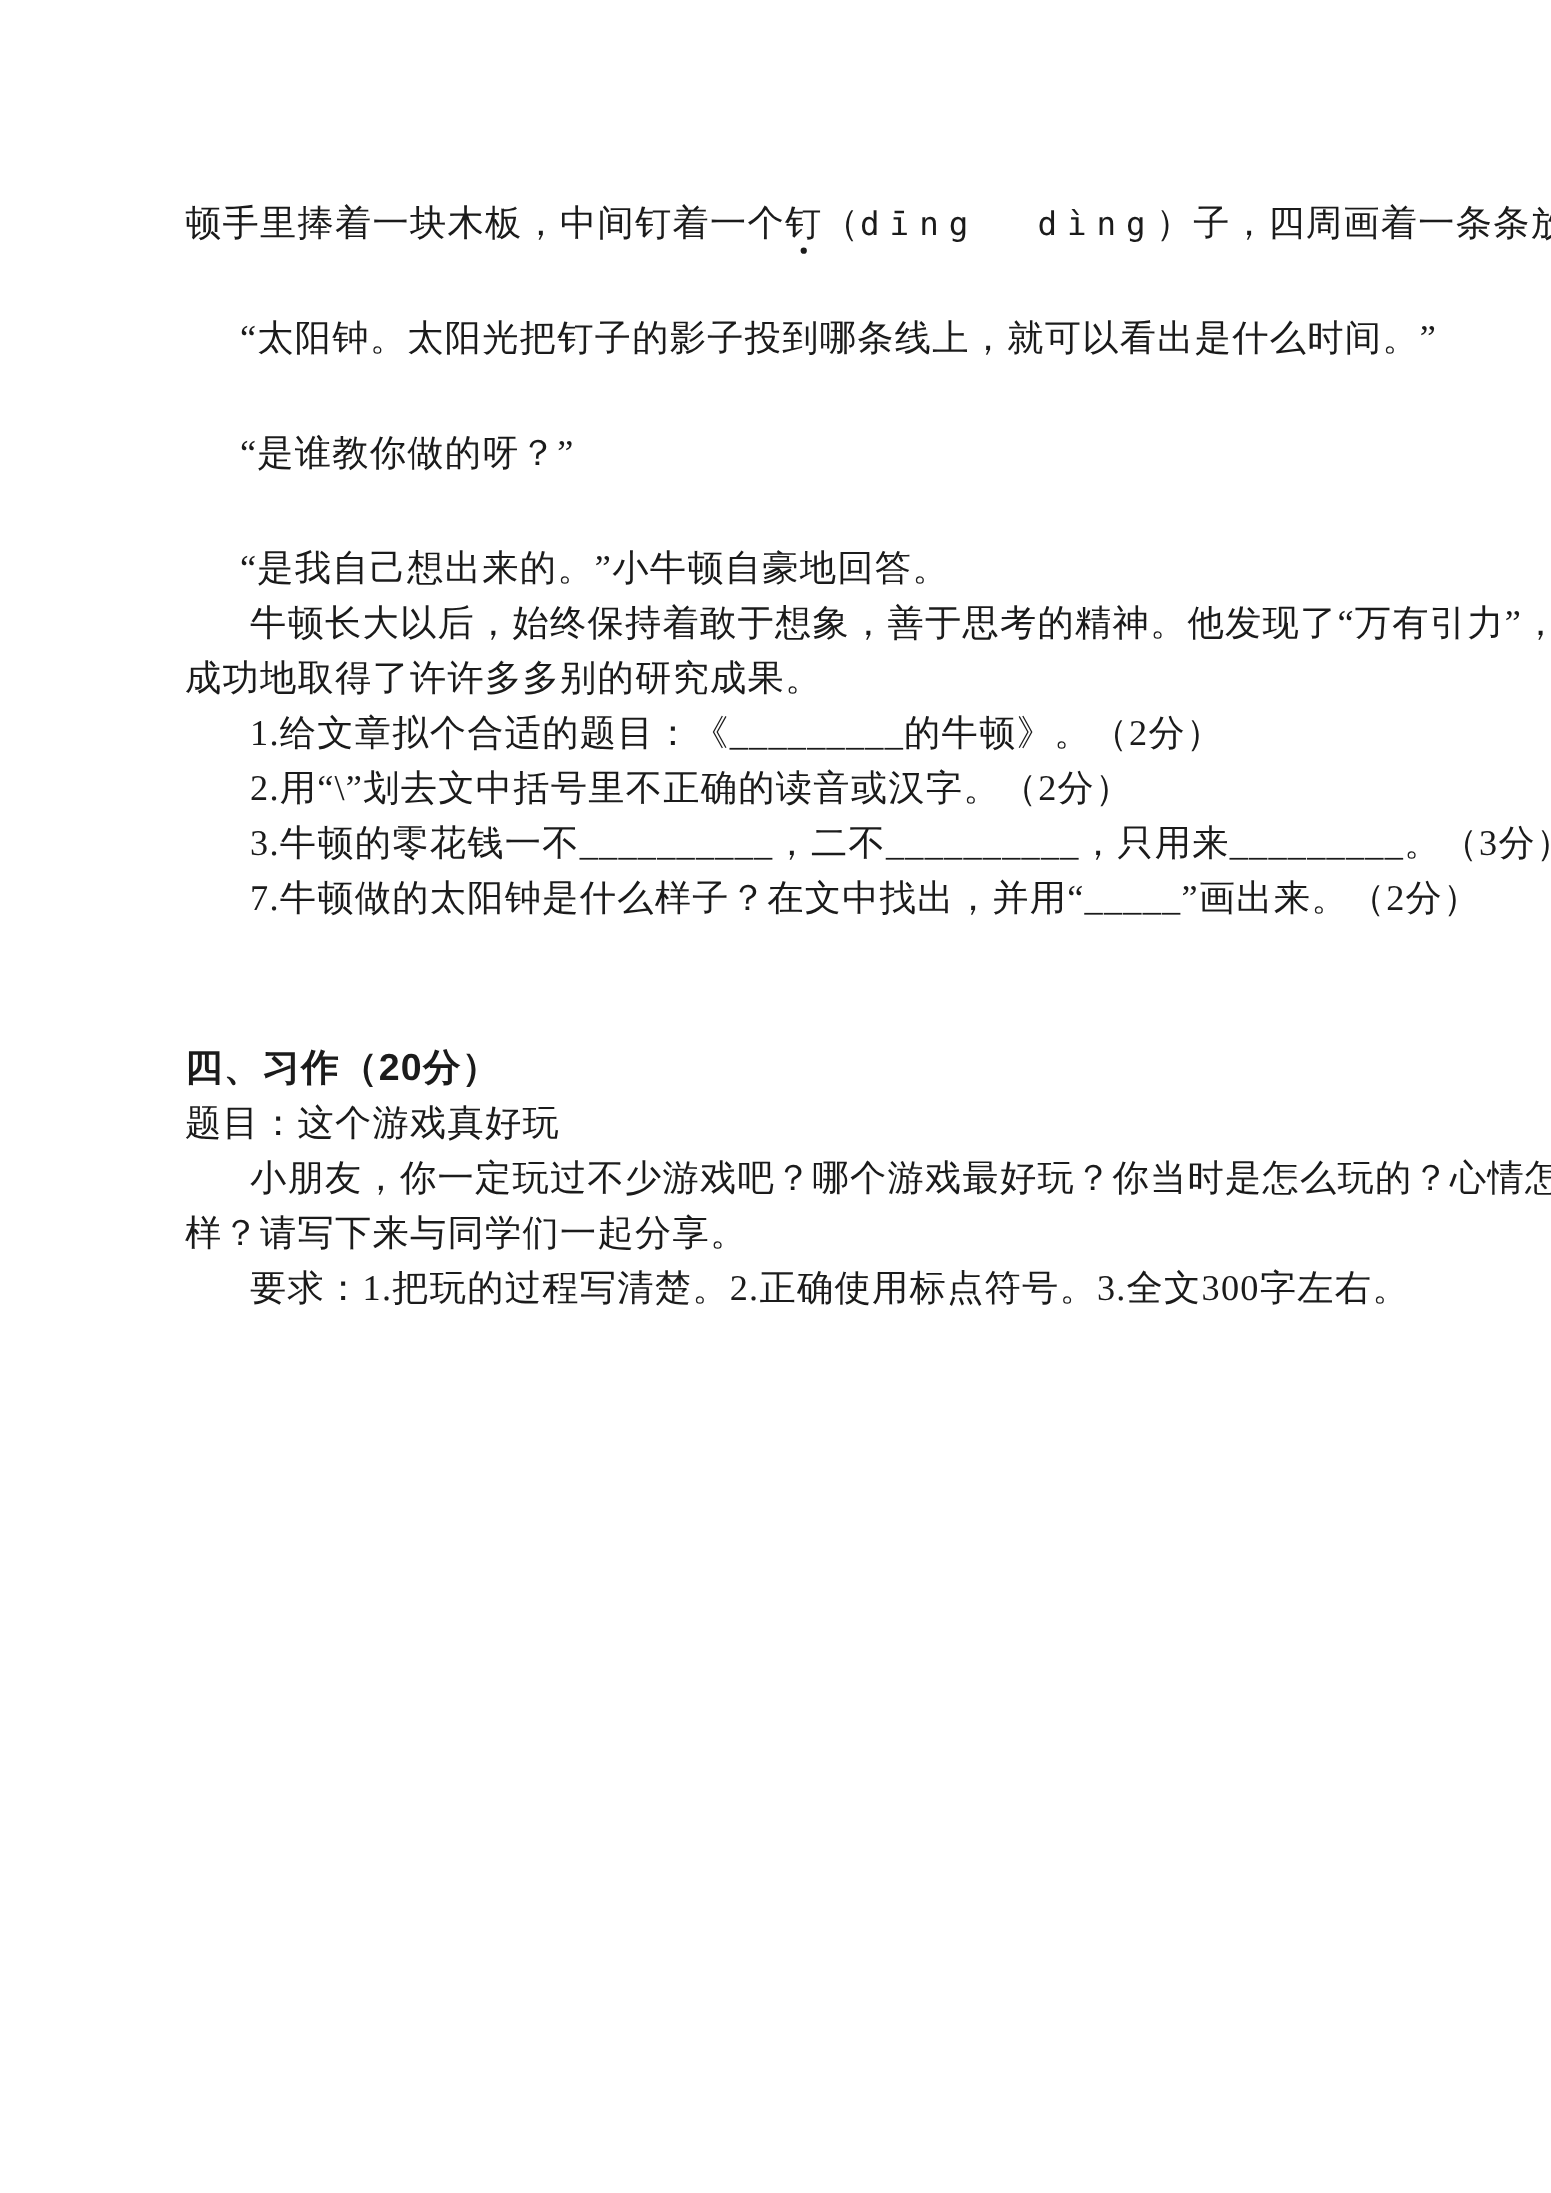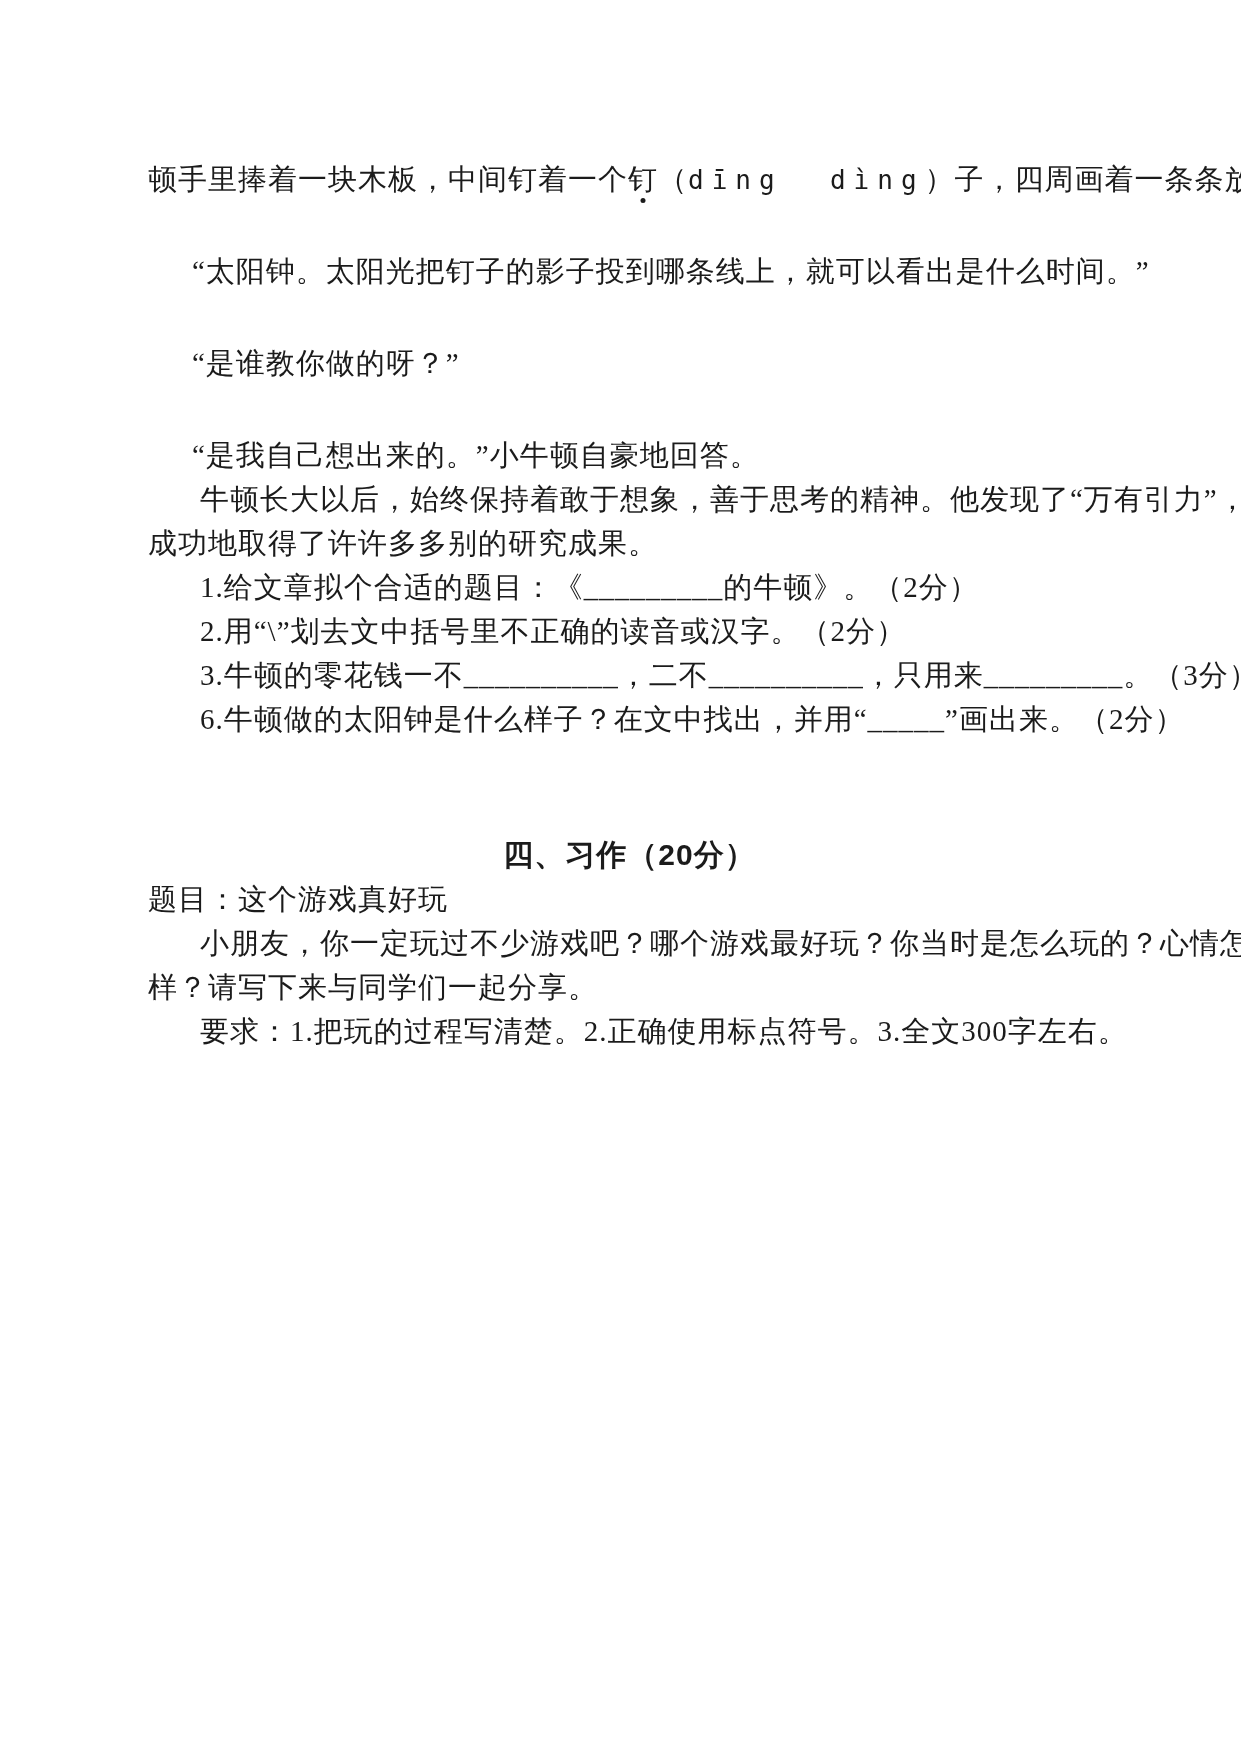--- a/index.html
+++ b/index.html
@@ -47,21 +47,20 @@
     width: 5px;
     height: 5px;
     background: #1b1b1b;
     border-radius: 50%;
     transform: translateX(-50%);
   }
   .heading {
     margin-top: 92px;
     height: 44px;
     line-height: 44px;
-    text-align: center;
     font-family: "Liberation Sans", "DejaVu Sans", sans-serif;
     font-weight: 700;
     font-size: 30px;
     letter-spacing: 1px;
     white-space: nowrap;
   }
 </style>
 </head>
 <body>
 
@@ -73,21 +72,21 @@
     </div>
     <div class="line indent-quote">“太阳钟。太阳光把钉子的影子投到哪条线上，就可以看出是什么时间。”</div>
     <div class="line indent-quote">“是谁教你做的呀？”</div>
     <div class="line indent-quote">“是我自己想出来的。”小牛顿自豪地回答。</div>
     <div class="line indent-para">牛顿长大以后，始终保持着敢于想象，善于思考的精神。他发现了“万有引力”，还</div>
     <div class="line">成功地取得了许许多多别的研究成果。</div>
 
     <div class="line indent-para">1.给文章拟个合适的题目：《_________的牛顿》。（2分）</div>
     <div class="line indent-para">2.用“\”划去文中括号里不正确的读音或汉字。（2分）</div>
     <div class="line indent-para">3.牛顿的零花钱一不__________，二不__________，只用来_________。（3分）</div>
-    <div class="line indent-para">6.牛顿做的太阳钟是什么样子？在文中找出，并用“_____”画出来。（2分）</div>
+    <div class="line indent-para">7.牛顿做的太阳钟是什么样子？在文中找出，并用“_____”画出来。（2分）</div>
 
     <div class="heading">四、习作（20分）</div>
     <div class="line">题目：这个游戏真好玩</div>
     <div class="line indent-para">小朋友，你一定玩过不少游戏吧？哪个游戏最好玩？你当时是怎么玩的？心情怎么</div>
     <div class="line">样？请写下来与同学们一起分享。</div>
     <div class="line indent-para">要求：1.把玩的过程写清楚。2.正确使用标点符号。3.全文300字左右。</div>
 
   </div>
 </div>
 

